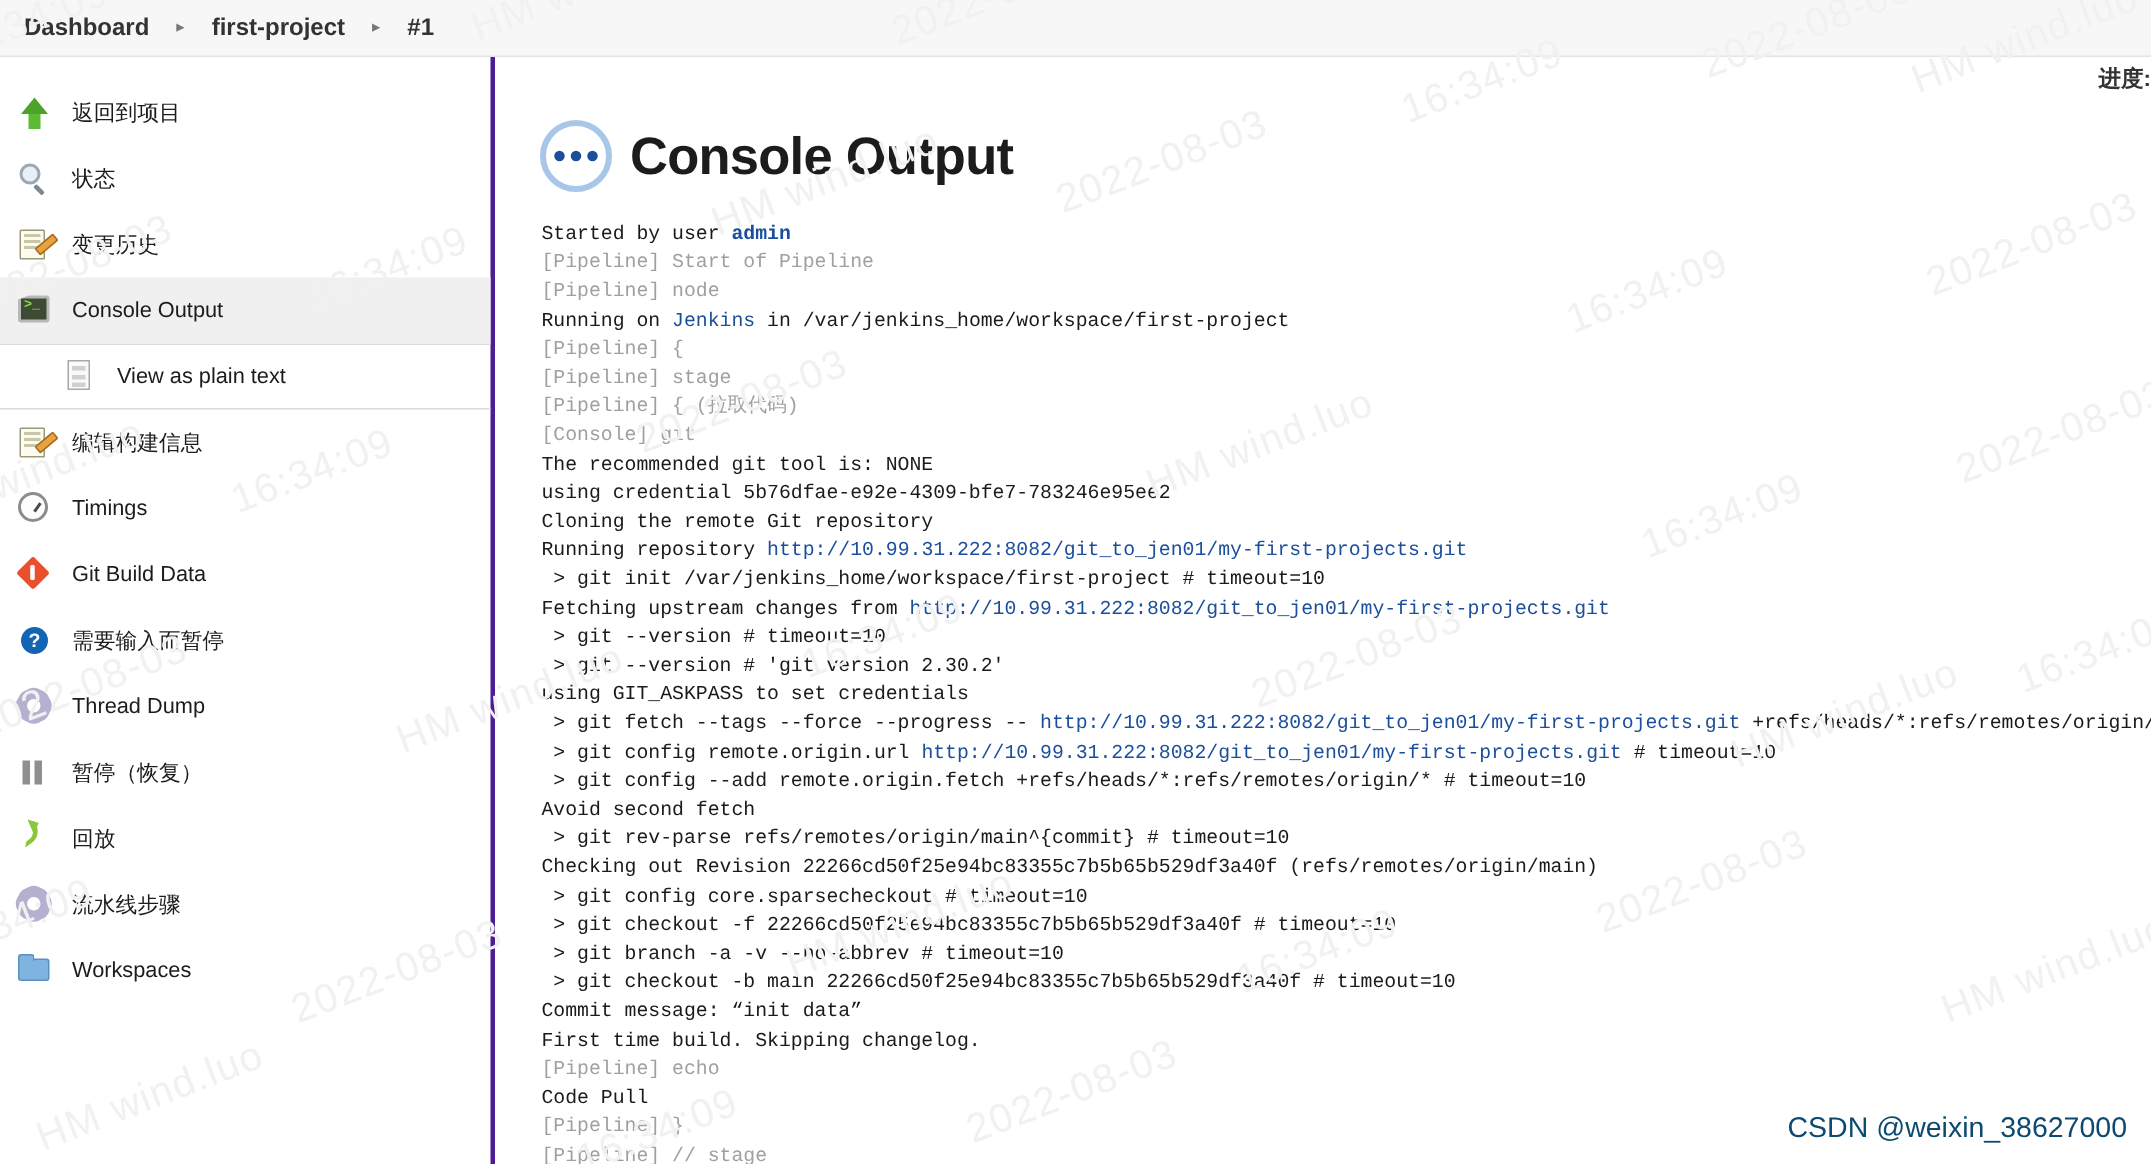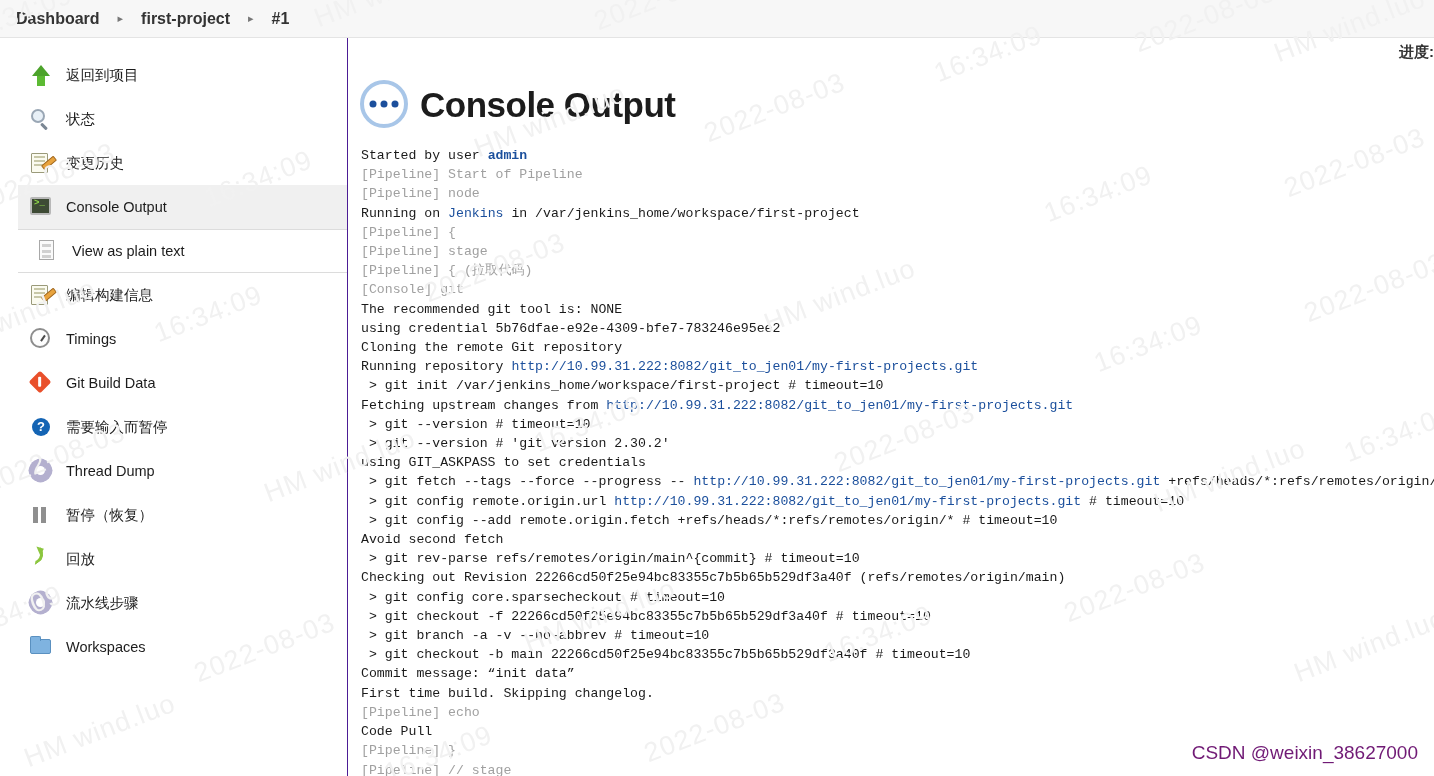--- a/index.html
+++ b/index.html
@@ -57,38 +57,37 @@
     padding: 0 14px 0 14px;
     line-height: 1;
   }
 
   
   #sidebar {
     position: absolute;
     top: 38px; left: 0;
     width: 330px; height: 738px;
     background: #ffffff;
-    border-right: 1px solid #4c1d95;
+    border-right: 3px solid #4c1d95;
     z-index: 10;
     padding-top: 15px;
-    margin-left: 18px;
   }
   .side-item {
     display: flex;
     align-items: center;
     height: 44px;
     padding-left: 10px;
     cursor: pointer;
     position: relative;
   }
   .side-item.active {
     background: #f0f0f0;
   }
   .side-item.sub {
-    padding-left: 16px;
+    padding-left: 40px;
     height: 42px;
   }
   .side-sep {
     height: 1px;
     background: #dcdcdc;
     margin: 0;
   }
   .side-ico {
     width: 26px; height: 26px;
     flex: 0 0 26px;
@@ -381,21 +380,21 @@
   #console-log .usr {
     color: #1b4f9c;
     font-weight: bold;
   }
 
   
   #csdn-mark {
     position: absolute;
     right: 16px; bottom: 12px;
     font-size: 19px;
-    color: #701a75;
+    color: #0c4a6e;
     font-family: "Liberation Sans", sans-serif;
     z-index: 60;
   }
 </style>
 </head>
 <body>
 
 <div id="breadcrumb-bar">
     <a class="crumb" href="#">Dashboard</a>
     <span class="crumb-sep">▸</span>

